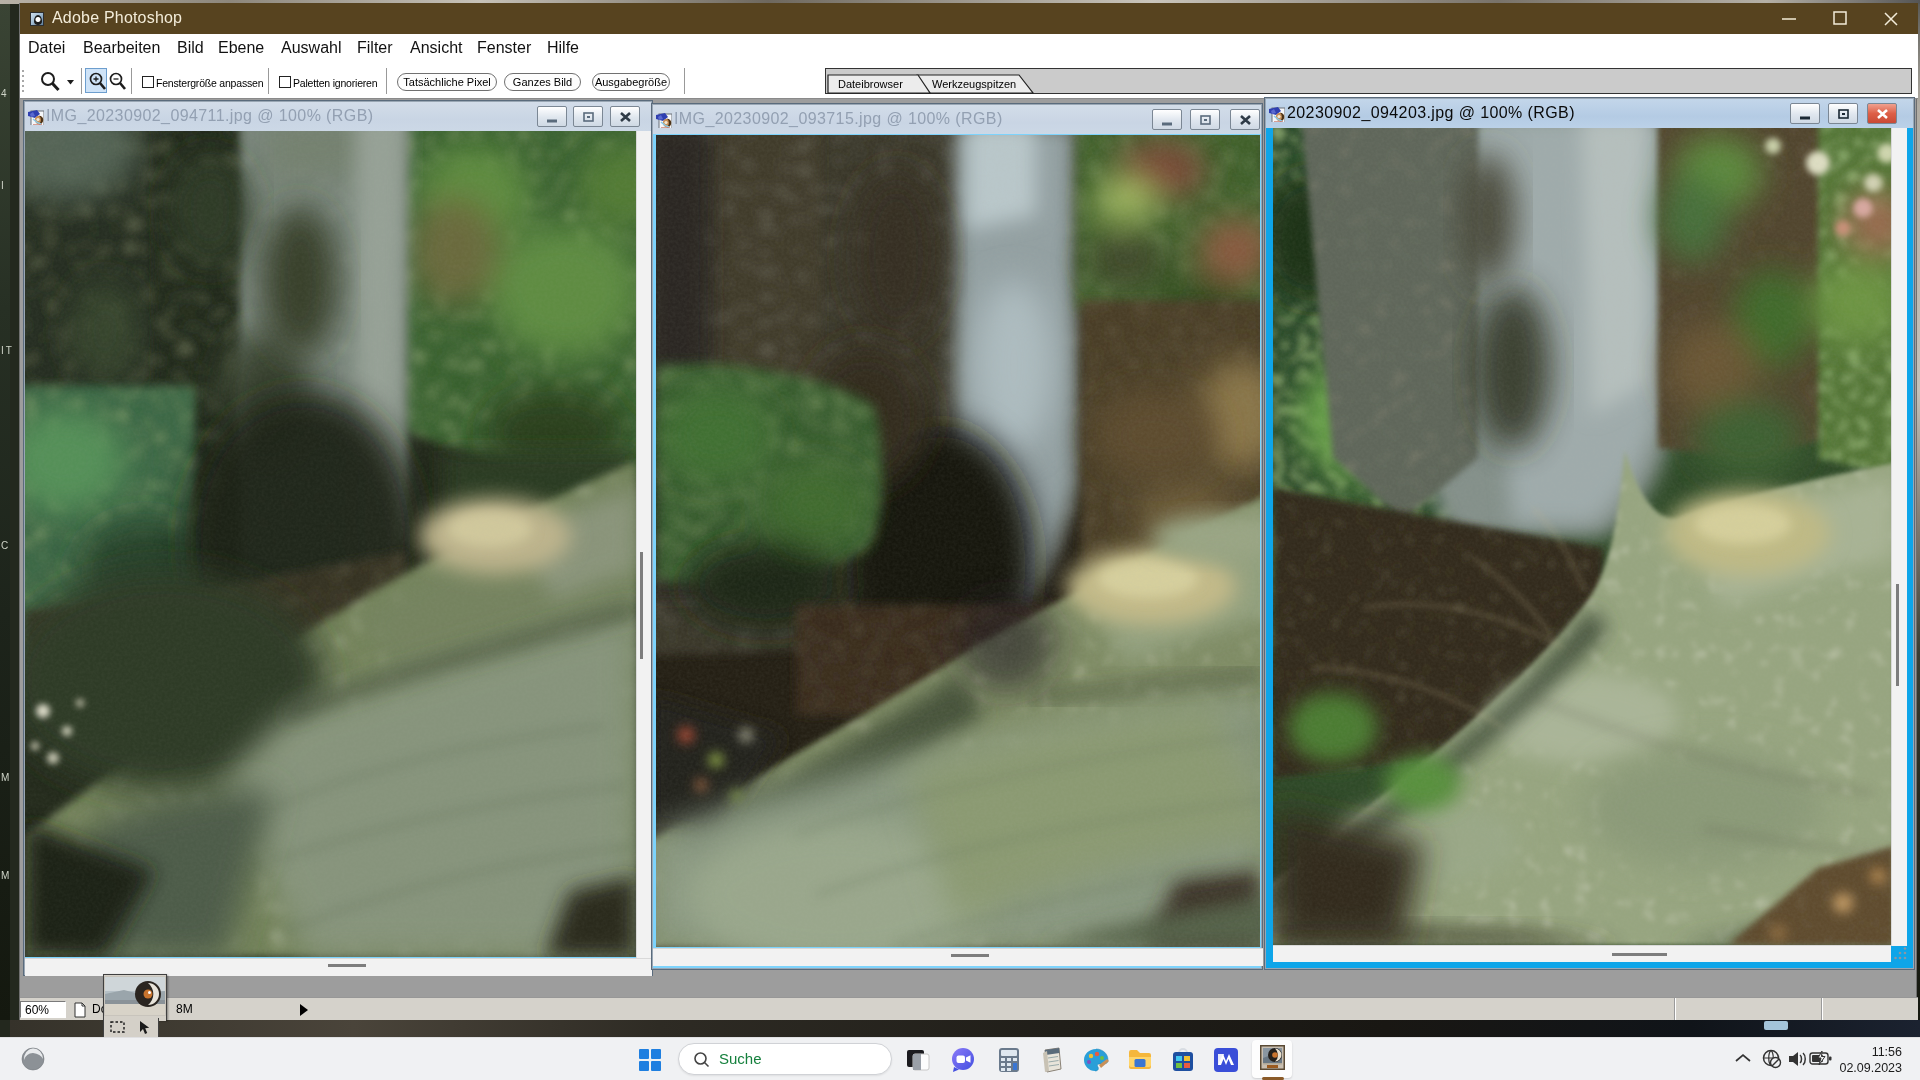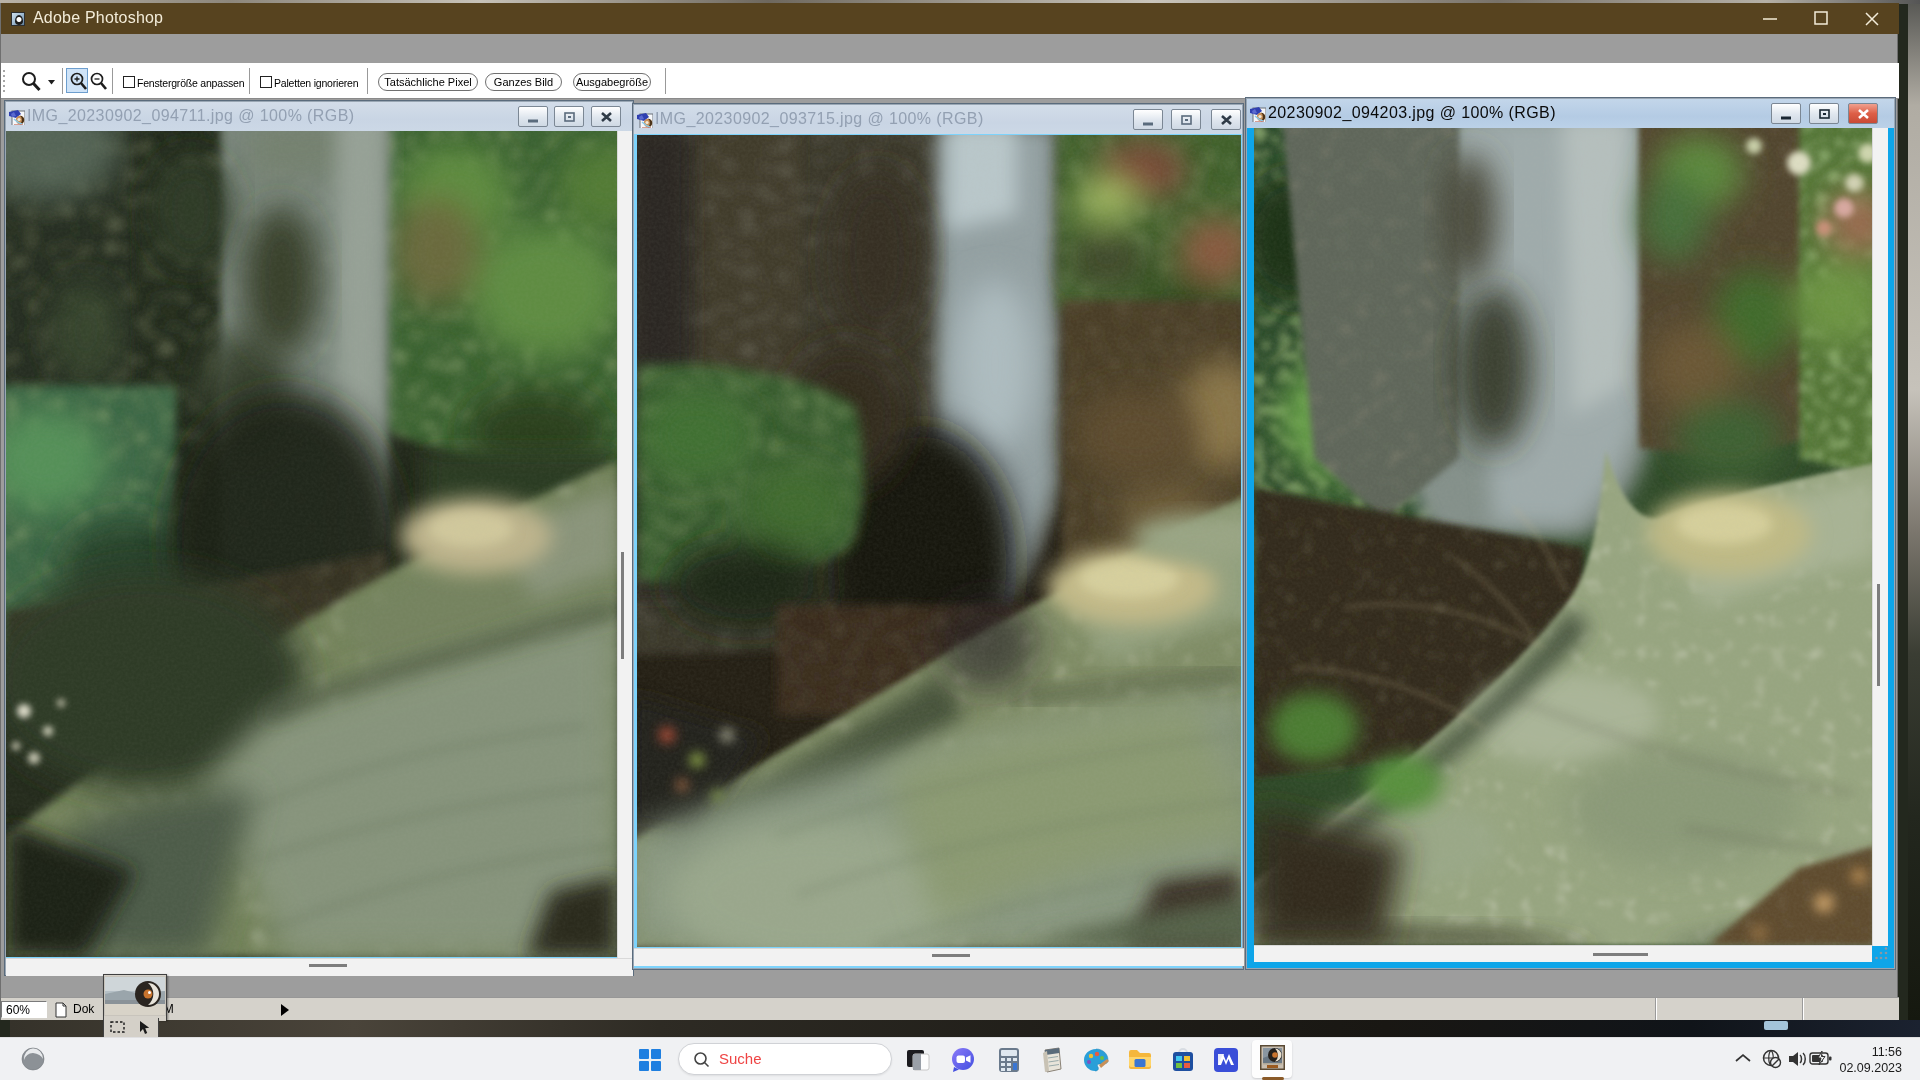--- a/index.html
+++ b/index.html
@@ -3,21 +3,21 @@
 <style>
 *{margin:0;padding:0;box-sizing:border-box}
 html,body{width:1920px;height:1080px;overflow:hidden;font-family:"Liberation Sans",sans-serif}
 body{background:#23281e;position:relative}
 .abs{position:absolute}
 #wallTop{left:0;top:0;width:1920px;height:4px;background:linear-gradient(90deg,#b9b3a8,#8d877c 12%,#c7c2b8 25%,#6e685e 40%,#cac5bb 60%,#79736a 78%,#b5b0a6 92%,#555)}
 #wallLeft{left:0;top:4px;width:10px;height:1016px;background:linear-gradient(180deg,#3a4434,#273024 30%,#1d241b 60%,#14180f)}
 #wallRight{left:1908px;top:4px;width:12px;height:1016px;background:linear-gradient(180deg,#5a5a56 0%,#b0aca3 10%,#c6c2ba 38%,#7b766d 52%,#3a3d33 64%,#23271e 80%,#15180f)}
 #wallBottom{left:10px;top:1020px;width:1910px;height:17px;background:linear-gradient(90deg,#35322a,#4a443a 18%,#2e2b24 34%,#201e19 55%,#191713 72%,#101419 88%,#1b2230)}
 .deskletter{color:#cfd4c8;font-size:10px;position:absolute;left:1px}
-#ps{left:0;top:3px;width:1898px;height:1017px;background:#9d9d9d;border-left:1px solid #6f6f6f;border-right:1px solid #6f6f6f}
+#ps{left:19px;top:3px;width:1898px;height:1017px;background:#9d9d9d;border-left:1px solid #6f6f6f;border-right:1px solid #6f6f6f}
 #titlebar{left:0;top:0;width:1898px;height:31px;background:#57431f;color:#f3ecd9;font-size:16px}
 #titlebar .t{position:absolute;left:32px;top:6px;letter-spacing:.2px}
 #tbIcon{position:absolute;left:10px;top:9px;width:14px;height:14px;background:linear-gradient(135deg,#cfe0ee 0%,#9db8cf 50%,#5c7f9e 100%);border:1px solid #2e2e2e}
 #tbIcon:before{content:"";position:absolute;left:3px;top:2px;width:8px;height:10px;border-radius:50% 50% 50% 50%/60% 60% 40% 40%;background:radial-gradient(circle at 50% 45%,#fff 0 2px,#1b1b1b 3px 5px,#8b5e2f 6px)}
 .winctl{position:absolute;top:0;width:46px;height:31px}
 .winctl svg{position:absolute;left:0;top:0}
 #menubar{left:0;top:31px;width:1898px;height:29px;background:#fff;color:#111;font-size:16px}
 #menubar span{position:absolute;top:5px}
 #optbar{left:0;top:60px;width:1898px;height:36px;background:#ffffff;border-top:1px solid #fff;border-bottom:1px solid #8a8a8a}
 .osep{position:absolute;top:4px;width:1px;height:26px;background:#999}
@@ -71,20 +71,31 @@
         <svg width="46" height="31">
           <rect x="17" y="9" width="12" height="12" fill="none" stroke="#f3ecd9" stroke-width="1.5"></rect>
         </svg>
       </div>
 <div class="winctl" style="left:1848px">
         <svg width="46" height="31">
           <path d="M17 10l12 12M29 10l-12 12" stroke="#f3ecd9" stroke-width="1.5"></path>
         </svg>
       </div>
 </div>
+<div id="menubar" class="abs">
+<span style="left:8px">Datei</span>
+      <span style="left:63px">Bearbeiten</span>
+      <span style="left:157px">Bild</span>
+      <span style="left:198px">Ebene</span>
+      <span style="left:261px">Auswahl</span>
+      <span style="left:337px">Filter</span>
+      <span style="left:390px">Ansicht</span>
+      <span style="left:457px">Fenster</span>
+      <span style="left:527px">Hilfe</span>
+</div>
 <div id="optbar" class="abs">
 <svg class="abs" style="left:0px;top:4px" width="10" height="28">
         <g fill="#8a8a8a">
           <circle cx="3" cy="3" r="1"></circle>
           <circle cx="3" cy="8" r="1"></circle>
           <circle cx="3" cy="13" r="1"></circle>
           <circle cx="3" cy="18" r="1"></circle>
           <circle cx="3" cy="23" r="1"></circle>
         </g>
       </svg>
@@ -109,20 +120,28 @@
 <div class="ochk" style="left:122px"></div>
       <div class="olbl" style="left:136px">Fenstergröße anpassen</div>
 <div class="osep" style="left:248px"></div>
 <div class="ochk" style="left:259px"></div>
       <div class="olbl" style="left:273px">Paletten ignorieren</div>
 <div class="osep" style="left:366px"></div>
 <div class="obtn" style="left:377px;width:100px">Tatsächliche Pixel</div>
 <div class="obtn" style="left:484px;width:77px">Ganzes Bild</div>
 <div class="obtn" style="left:572px;width:78px">Ausgabegröße</div>
 <div class="osep" style="left:664px"></div>
+<div id="well">
+<svg width="230" height="25" style="position:absolute;left:0;top:0">
+<path d="M91 6h102l14 18H91z" fill="#ececec" stroke="#222" stroke-width="1.2"></path>
+<path d="M2 6h90l12 18H2z" fill="#ececec" stroke="#222" stroke-width="1.2"></path>
+<text x="12" y="19" font-size="11" fill="#000">Dateibrowser</text>
+<text x="106" y="19" font-size="11" fill="#000">Werkzeugspitzen</text>
+</svg>
+</div>
 </div>
 <div class="docwin" style="left:3px;top:97px;width:630px;height:876px">
 <div class="dtitle inactive">
         <svg class="dico" width="20" height="20">
           <rect x="4" y="3" width="13" height="16" fill="#f5f7fa" stroke="#6a7078"></rect>
           <path d="M1 4 L10 2 L13 6 L8 10 L1 8 Z" fill="#2f3fb0"></path>
           <path d="M3 6 L6 4 L8 8 L4 9 Z" fill="#5a6ad0"></path>
           <circle cx="12" cy="12" r="4.2" fill="#c89058"></circle>
           <path d="M12 7.8 a4.2 4.2 0 0 1 0 8.4 a5.5 5.5 0 0 0 0 -8.4z" fill="#4a3218"></path>
           <circle cx="11" cy="11.5" r="1.6" fill="#f0e8d8"></circle>
@@ -647,21 +666,21 @@
         <rect x="13" y="1" width="10" height="10" rx="1"></rect>
         <rect x="1" y="13" width="10" height="10" rx="1"></rect>
         <rect x="13" y="13" width="10" height="10" rx="1"></rect>
       </g>
     </svg>
 <div class="abs" style="left:678px;top:5px;width:214px;height:32px;background:#fff;border:1px solid #d0d2d6;border-radius:16px;box-shadow:0 1px 2px rgba(0,0,0,.08)">
 <svg style="position:absolute;left:14px;top:7px" width="18" height="18">
         <circle cx="7.5" cy="7.5" r="5.5" fill="none" stroke="#444" stroke-width="1.6"></circle>
         <path d="M11.5 11.5l4 4" stroke="#444" stroke-width="1.6"></path>
       </svg>
-<div style="position:absolute;left:40px;top:6px;font-size:15px;color:#ef4444">Suche</div>
+<div style="position:absolute;left:40px;top:6px;font-size:15px;color:#15803d">Suche</div>
 </div>
 <svg class="ticon" style="left:905px">
       <rect x="2" y="3" width="17" height="17" rx="2" fill="#1b1b1f"></rect>
       <rect x="8" y="7" width="16" height="16" rx="2" fill="#fdfdfd" stroke="#c8c8c8"></rect>
       <rect x="8" y="7" width="8" height="16" fill="#9aa0a8"></rect>
     </svg>
 <svg class="ticon" style="left:950px">
       <defs>
         <linearGradient id="chatg" x1="0" y1="0" x2="1" y2="1">
           <stop offset="0" stop-color="#8a7af8"></stop>

